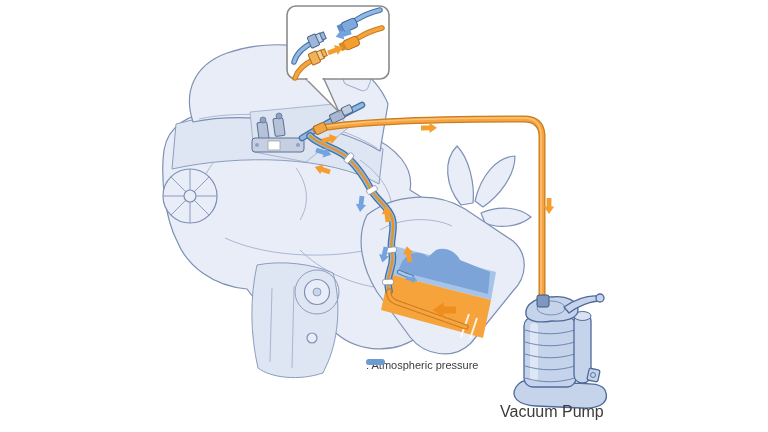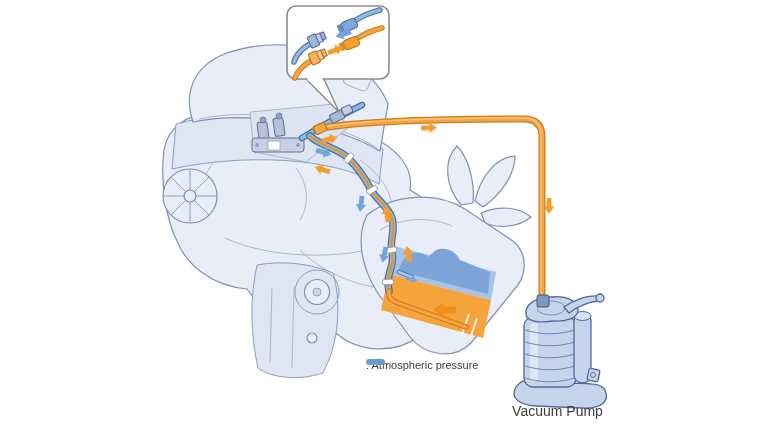--- a/index.html
+++ b/index.html
@@ -45,22 +45,22 @@
   .con-o{fill:#F5A02E;stroke:#B06F1E;stroke-width:1;}
   .con-o2{fill:#D98A20;}
   
   .pmp{fill:#C6D4EB;stroke:#4F699A;stroke-width:1.3;stroke-linejoin:round;}
   .pline{fill:none;stroke:#4F699A;stroke-width:1;opacity:.75;}
   .phl{fill:#DEE7F5;}
   .pfit{fill:#7E97BF;stroke:#3E587F;stroke-width:1;}
   
   .legend{position:absolute;left:366px;top:359px;display:flex;flex-direction:row;gap:3px;}
   .legend-row{display:flex;align-items:center;gap:5px;font-size:11px;color:#3B3B3B;}
-  .pump-label{position:absolute;left:500px;top:403px;width:115px;text-align:center;
-              font-size:14px;color:#3B3B3B;}
+  .pump-label{position:absolute;left:500px;top:403px;width:115px;
+              font-size:16px;color:#3B3B3B;}
 </style>
 </head>
 <body>
 
 <div class="stage">
 <svg width="768" height="432" viewBox="0 0 768 432">
   <defs>
     <path id="arr" d="M0,-2.4 L8.5,-2.4 L8.5,-5.2 L16,0 L8.5,5.2 L8.5,2.4 L0,2.4 Z"></path>
   </defs>
 

